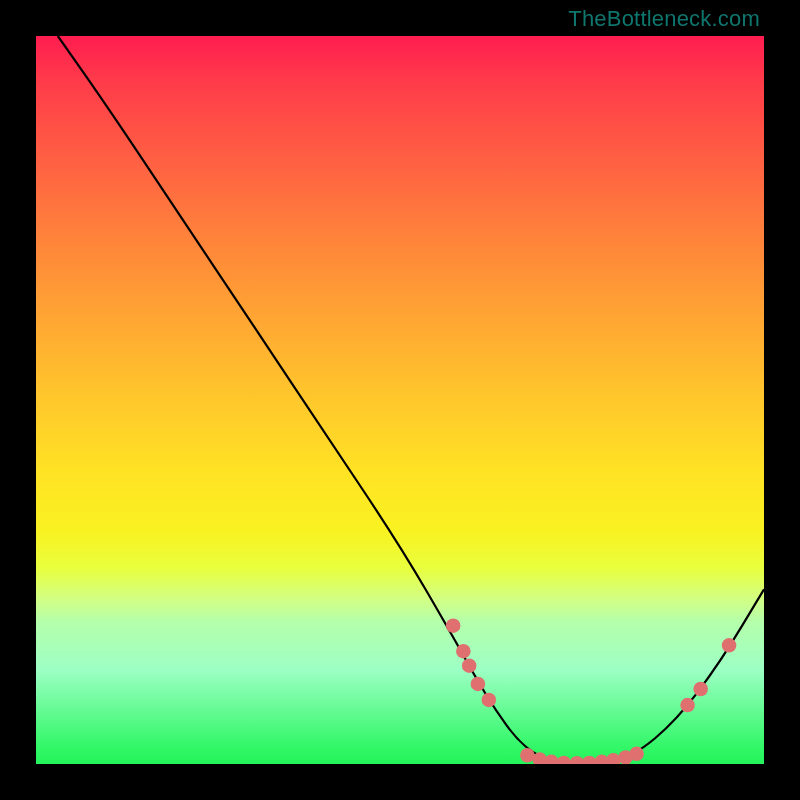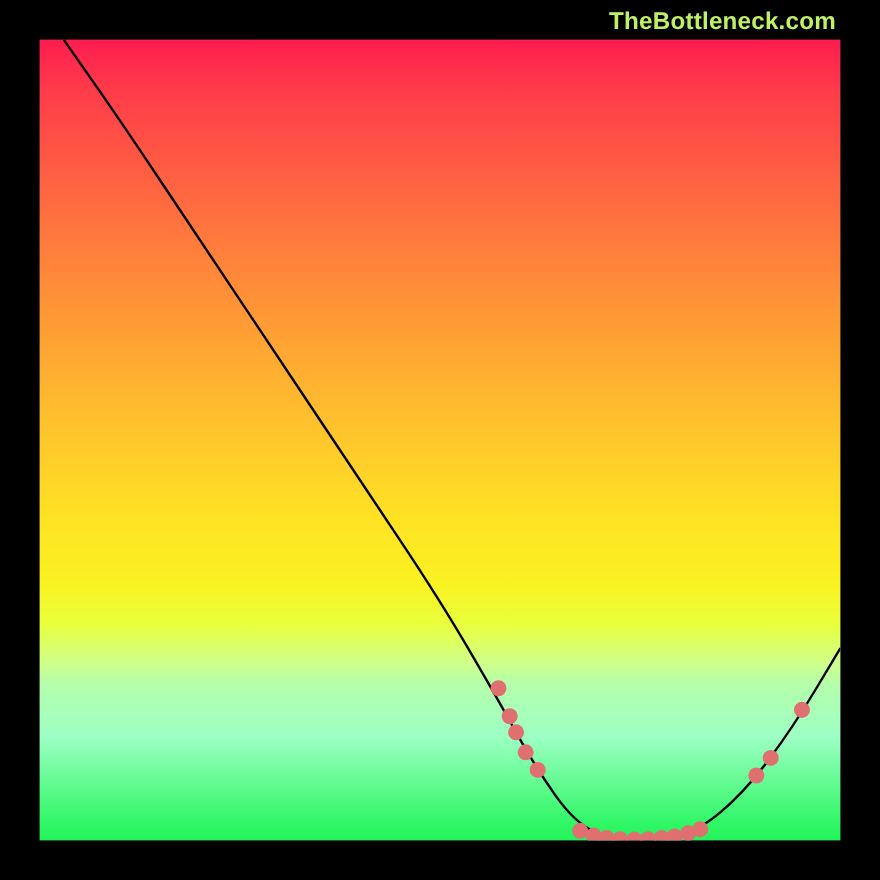--- a/index.html
+++ b/index.html
@@ -39,23 +39,23 @@
       #b4ffab 80.5%,
       #9dffc4 87%,
       #2ff765 98%,
       #24f35a 100%
     );
   }
   .watermark {
     position: absolute;
     top: 6px;
     right: 40px;
-    color: #bef264;
+    color: #0f766e;
     font-size: 22px;
-    font-weight: 700;
+    font-weight: 400;
     letter-spacing: 0.2px;
   }
   svg {
     position: absolute;
     left: 0;
     top: 0;
   }
   .curve {
     fill: none;
     stroke: #000;

